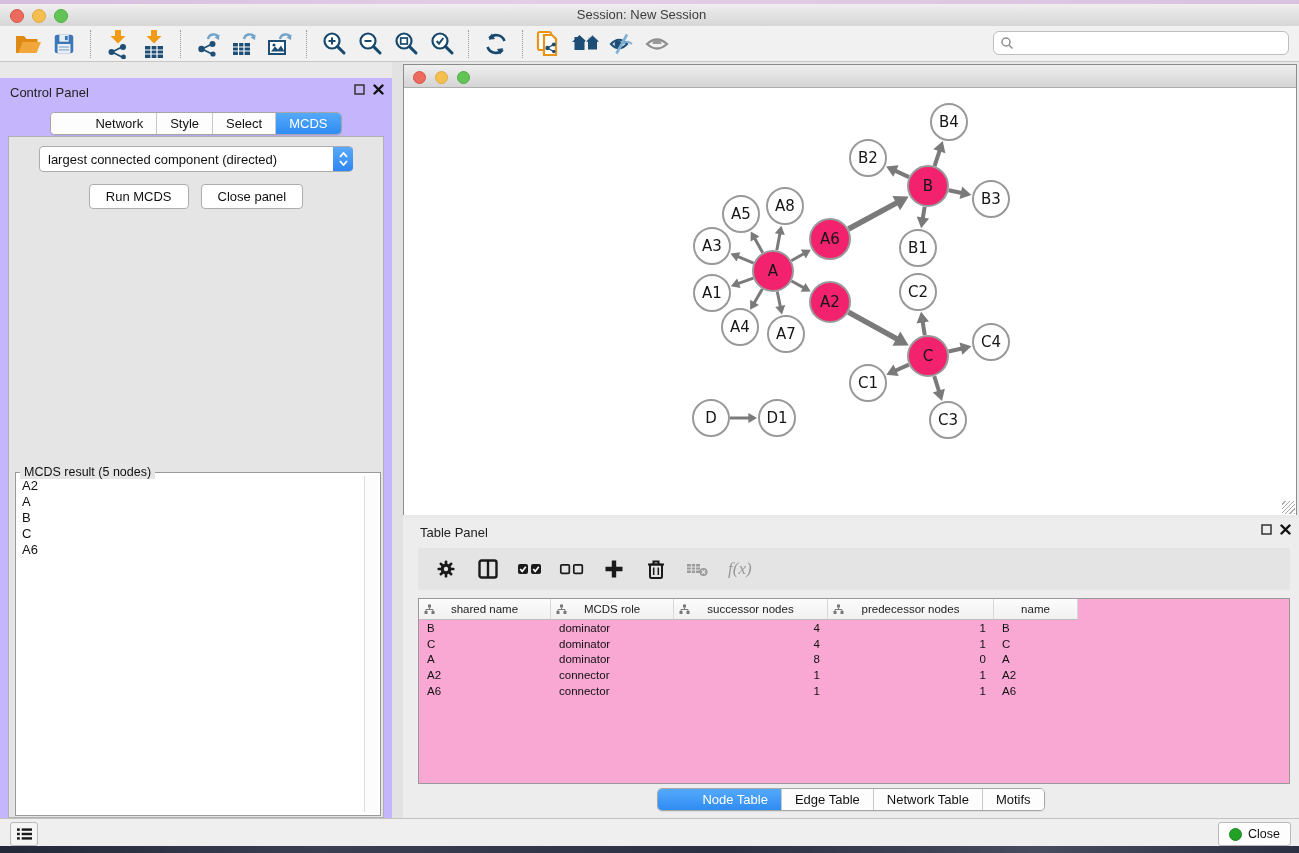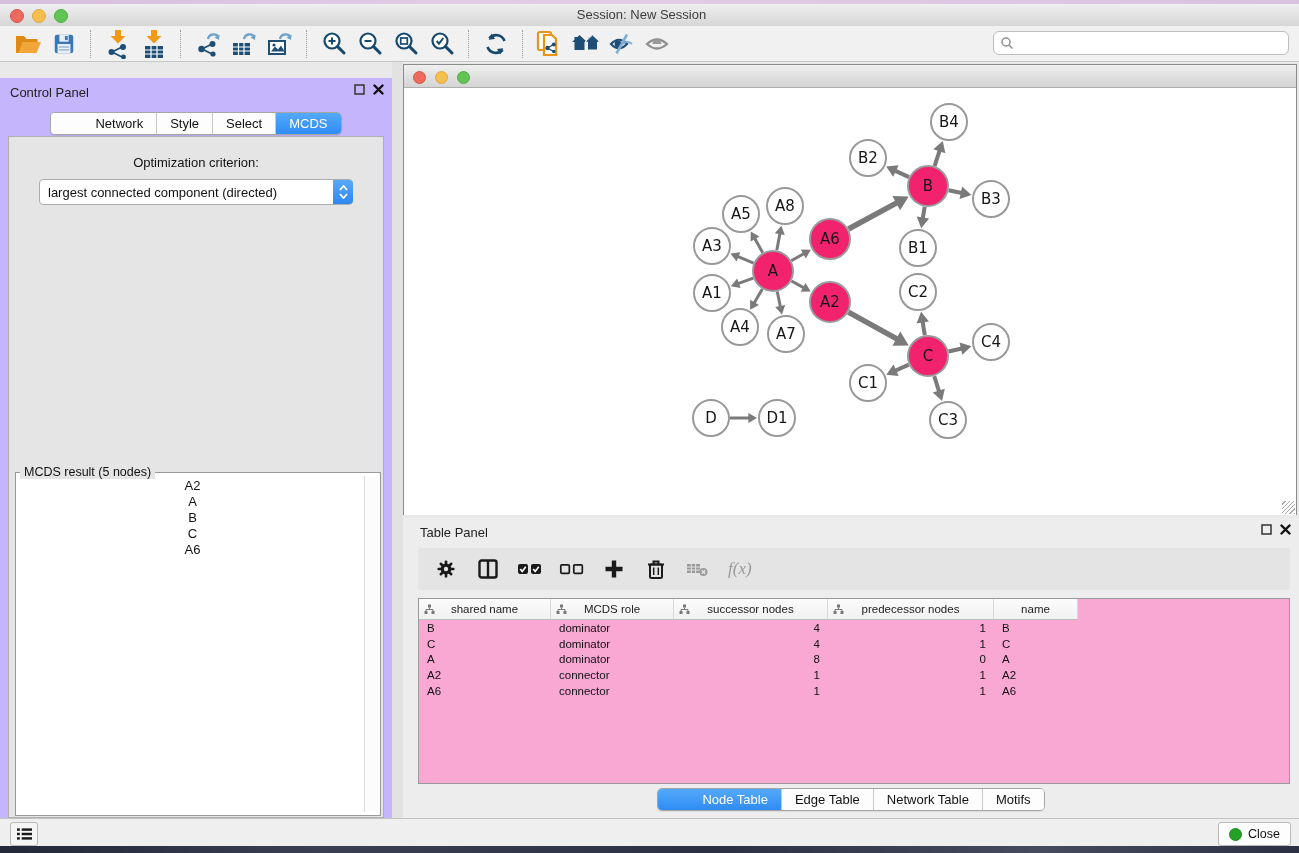--- a/index.html
+++ b/index.html
@@ -39,21 +39,21 @@
   .opt-label{text-align:center;margin-top:18px;font-size:13px;color:#111;}
   .select-row{display:flex;justify-content:center;margin-top:9px;}
   .selectbox{width:312px;height:24px;background:#fff;border:1px solid #ADADAD;border-radius:4px;
      display:flex;align-items:center;position:relative;}
   .selectbox .sel-text{flex:1;font-size:13px;padding-left:8px;color:#111;white-space:nowrap;}
   .sel-stepper{width:20px;height:24px;margin-right:-1px;border-radius:0 4px 4px 0;
      background:linear-gradient(#5AA9F8,#2E86F2);display:flex;flex-direction:column;align-items:center;justify-content:center;gap:2px;}
   .btn-row{display:flex;justify-content:center;gap:12px;margin-top:12px;}
   .btn{height:23px;background:#fff;border:1px solid #ADADAD;border-radius:4px;font-size:13px;
      display:flex;align-items:center;padding:0 16px;color:#111;}
-  .groupbox{position:absolute;left:6px;top:335px;width:364px;height:342px;border:1px solid #9A9A9A;background:#fff;text-align:center;}
+  .groupbox{position:absolute;left:6px;top:335px;width:364px;height:342px;border:1px solid #9A9A9A;background:#fff;}
   .gtitle{position:absolute;top:-8px;left:4px;background:#E5E5E5;padding:0 4px;font-size:12.5px;color:#111;}
   .result-list{position:absolute;left:2px;top:5px;right:17px;bottom:2px;overflow:hidden;}
   .result-item{font-size:13px;line-height:16px;padding-left:4px;color:#111;}
   .vscroll{position:absolute;top:3px;bottom:3px;right:2px;width:13px;background:#FCFCFC;border-left:1px solid #DDD;}
   .splitter{position:absolute;left:392px;top:62px;width:11px;height:756px;background:#E2E2E2;}
   
   .net-window{position:absolute;left:403px;top:64px;width:894px;height:451px;border:1px solid #8C8C8C;
      background:#fff;box-sizing:border-box;}
   .net-titlebar{position:relative;height:22px;background:linear-gradient(#EFEFEF,#D4D4D4);border-bottom:1px solid #AFAFAF;}
   .net-lights{position:absolute;left:9px;top:6px;display:flex;gap:9px;}
@@ -273,33 +273,36 @@
     </div>
     <div class="ctrl-tabs-row">
       <div class="seg" id="ctrl-tabs">
           <div class="tab">Network</div>
           <div class="tab">Style</div>
           <div class="tab">Select</div>
           <div class="tab active">MCDS</div>
         </div>
     </div>
     <div class="ctrl-inner">
-      <div class="opt-label">Optimization criterion:</div>
       <div class="select-row">
         <div class="selectbox">
           <div class="sel-text">largest connected component (directed)</div>
           <div class="sel-stepper">
             <svg width="9" height="6" viewBox="0 0 9 6">
                 <path d="M1 5 L4.5 1 L8 5" fill="none" stroke="#fff" stroke-width="1.8"></path>
               </svg>
             <svg width="9" height="6" viewBox="0 0 9 6">
                 <path d="M1 1 L4.5 5 L8 1" fill="none" stroke="#fff" stroke-width="1.8"></path>
               </svg>
           </div>
         </div>
+      </div>
+      <div class="btn-row">
+        <div class="btn">Run MCDS</div>
+        <div class="btn">Close panel</div>
       </div>
       <div class="groupbox">
         <div class="gtitle">MCDS result (5 nodes)</div>
         <div class="result-list" id="result-list">
             <div class="result-item">A2</div>
             <div class="result-item">A</div>
             <div class="result-item">B</div>
             <div class="result-item">C</div>
             <div class="result-item">A6</div>
           </div>

